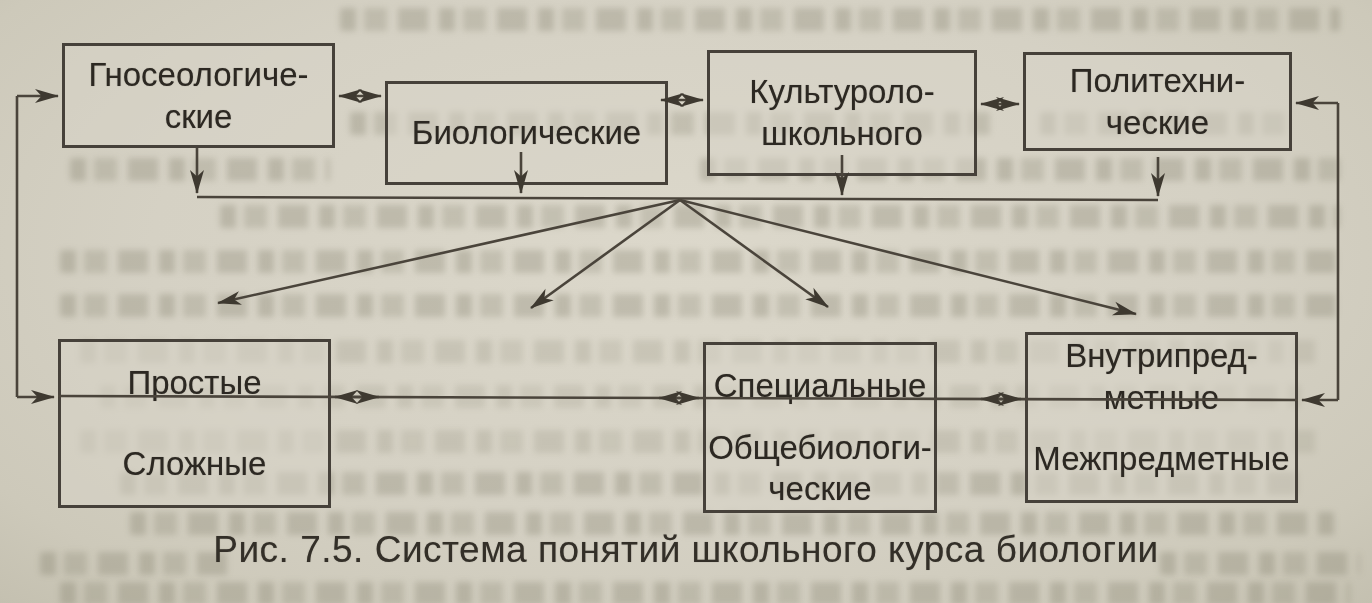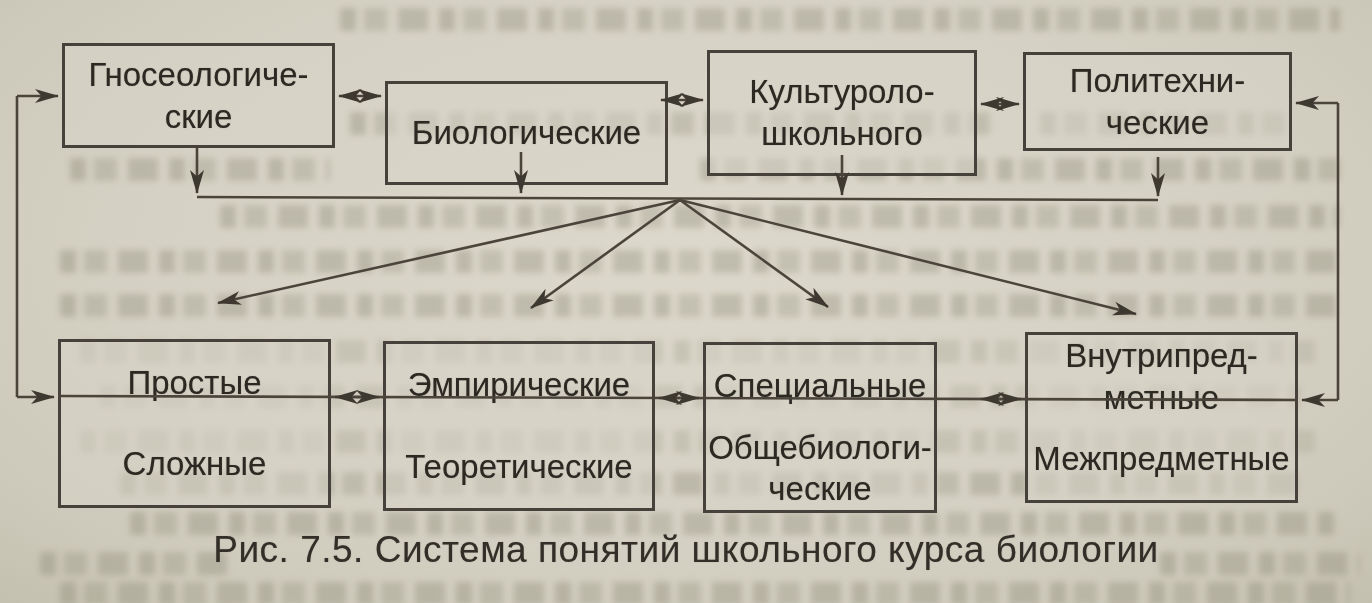--- a/index.html
+++ b/index.html
@@ -83,30 +83,20 @@
   <div class="box bottom-box c1">
     <div class="cell">
       <span class="bl">Простые</span>
 
     </div>
     <div class="cell">
       <span class="bl">Сложные</span>
 
     </div>
   </div>
-  <div class="box bottom-box c2">
-    <div class="cell">
-      <span class="bl">Эмпирические</span>
-
-    </div>
-    <div class="cell">
-      <span class="bl">Теоретические</span>
-
-    </div>
-  </div>
   <div class="box bottom-box c3">
     <div class="cell">
       <span class="bl">Специальные</span>
 
     </div>
     <div class="cell">
       <span class="bl">Общебиологи-</span>
       <span class="bl">ческие</span>
     </div>
   </div>

